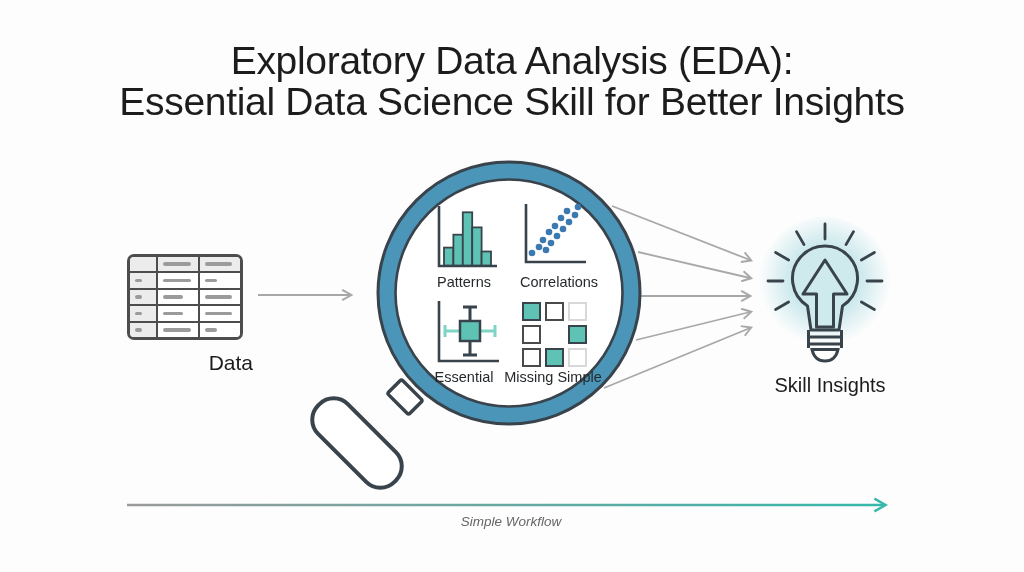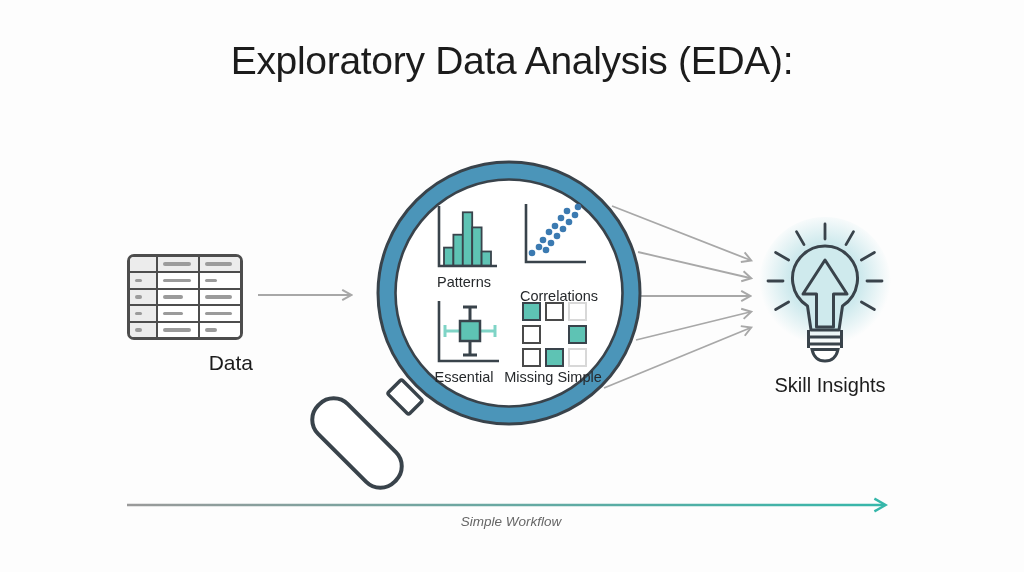--- a/index.html
+++ b/index.html
@@ -44,21 +44,21 @@
   .dash.medium{width:55%;}
   .dash.short{width:34%;}
   
   .big-label{z-index:3;text-align:center;font-size:21px;font-weight:500;color:var(--text_dark);}
   .data-label{left:117px;top:351px;width:136px;text-align:right;}
   .insight-label{left:735px;top:374px;width:190px;font-size:20px;}
   .wf-label{left:411px;top:514px;width:200px;z-index:3;text-align:center;
     font-size:13.5px;color:var(--text_gray);font-style:italic;}
   .panel-label{z-index:3;text-align:center;font-size:14.5px;color:var(--text_mid);}
   .lbl-patterns{left:414px;top:274px;width:100px;}
-  .lbl-correlations{left:507px;top:288px;width:104px;}
+  .lbl-correlations{left:507px;top:274px;width:104px;}
   .lbl-outliers{left:414px;top:369px;width:100px;}
   .lbl-missing{left:492px;top:369px;width:122px;}
   
   .panel-icon{z-index:3;}
   .p-patterns{left:429px;top:202px;}
   .p-correlations{left:516px;top:198px;}
   .p-outliers{left:429px;top:297px;}
   .axis{fill:none;stroke:var(--outline);stroke-width:2.6;}
   .bar{fill:var(--teal);stroke:var(--outline);stroke-width:1.8;}
   .dot{fill:var(--dot_blue);}
@@ -76,20 +76,21 @@
   .bulb-body{fill:var(--bulb_fill);stroke:var(--outline);stroke-width:3;stroke-linejoin:round;}
   .bulb-ray{stroke:var(--outline);stroke-width:2.8;stroke-linecap:round;fill:none;}
   .bulb-base{stroke:var(--outline);stroke-width:3;fill:none;}
   .bulb-cap{stroke:var(--outline);stroke-width:3;fill:#ffffff;}
 </style>
 </head>
 <body>
 
 <div class="abs title">
   <div>Exploratory Data Analysis (EDA):</div>
+  <div>Essential Data Science Skill for Better Insights</div>
 </div>
 
 <svg class="abs scene" width="1024" height="572" viewBox="0 0 1024 572">
   <defs>
     <marker id="mGray" viewBox="0 0 10 10" refX="7.5" refY="5" markerWidth="13" markerHeight="13" orient="auto" markerUnits="userSpaceOnUse">
       <path class="mhead-gray" d="M1.5,1 L8.5,5 L1.5,9"></path>
     </marker>
     <marker id="mTeal" viewBox="0 0 10 10" refX="7.5" refY="5" markerWidth="16" markerHeight="16" orient="auto" markerUnits="userSpaceOnUse">
       <path class="mhead-teal" d="M1.5,1 L8.5,5 L1.5,9"></path>
     </marker>

